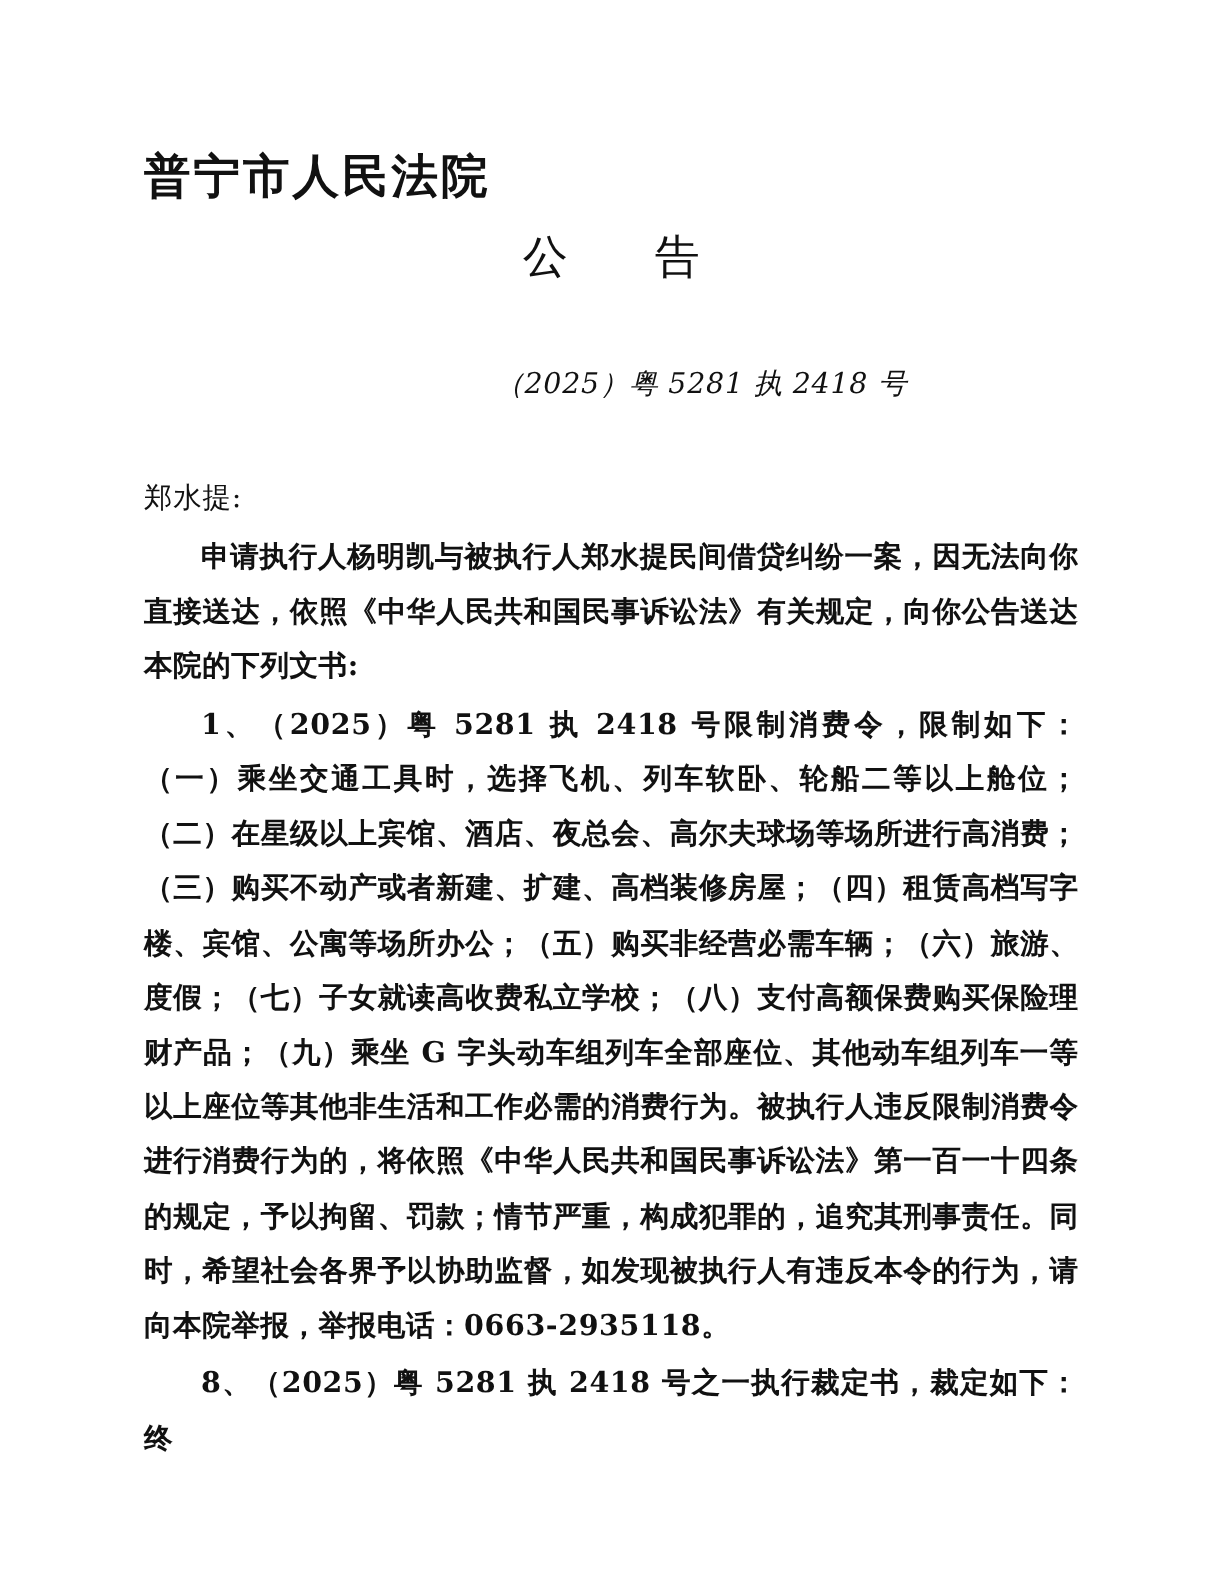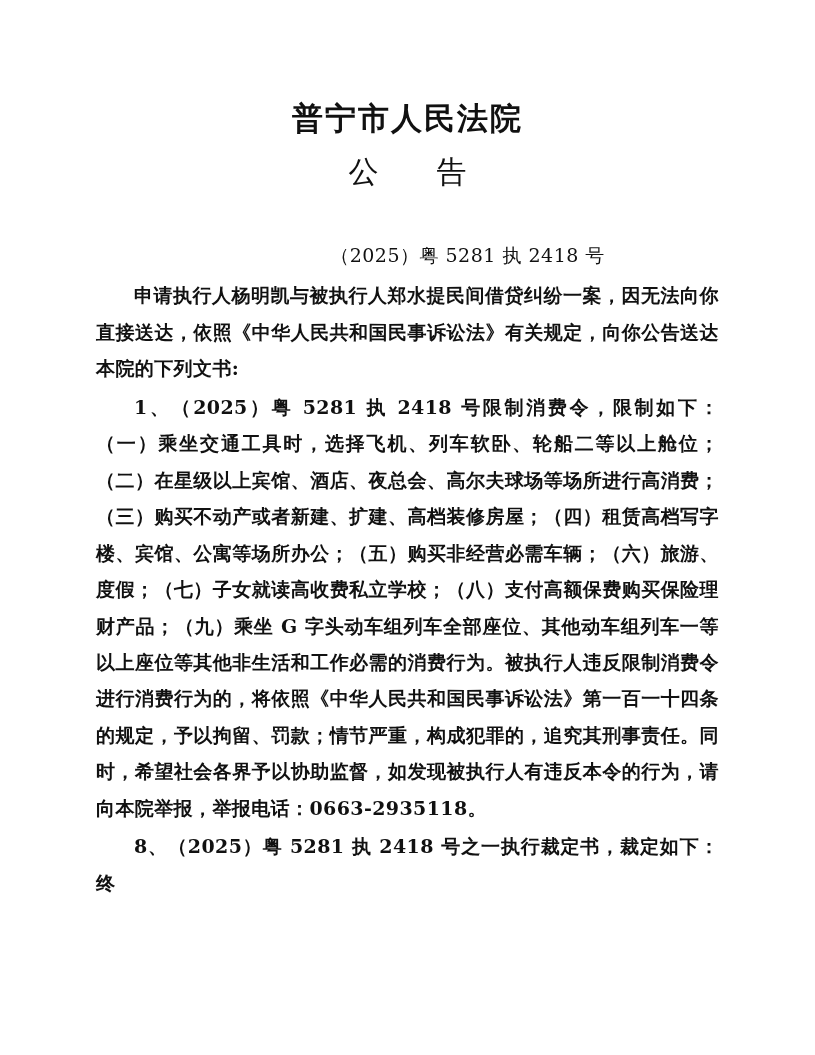--- a/index.html
+++ b/index.html
@@ -16,21 +16,20 @@
     overflow: hidden;
   }
   .page {
     width: 815px;
     height: 1055px;
     box-sizing: border-box;
     padding: 0 96px;
     position: relative;
   }
   .doc-title {
-    text-align: center;
     font-size: 31px;
     font-weight: bold;
     letter-spacing: 2px;
     margin-top: 98px;
     line-height: 1.3;
   }
   .doc-subtitle {
     text-align: center;
     font-size: 30px;
     font-weight: normal;
@@ -38,20 +37,21 @@
     margin-top: 14px;
     text-indent: 14px;
     line-height: 1.3;
   }
   .case-number {
     text-align: center;
     font-size: 19px;
     margin-top: 52px;
     letter-spacing: 0.5px;
     padding-left: 120px;
+    font-style: italic;
   }
   .recipient {
     font-size: 19px;
     margin-top: 50px;
     letter-spacing: 0.5px;
   }
   .body-par {
     font-size: 19px;
     line-height: 1.92;
     text-align: justify;
@@ -74,20 +74,21 @@
 <body>
 
 <div class="page">
 
   <div class="doc-title">普宁市人民法院</div>
 
   <div class="doc-subtitle">公　告</div>
 
   <div class="case-number">（2025）粤 5281 执 2418 号</div>
 
+  <div class="recipient">郑水提:</div>
 
   <p class="body-par indent p-first">申请执行人杨明凯与被执行人郑水提民间借贷纠纷一案，因无法向你直接送达，依照《中华人民共和国民事诉讼法》有关规定，向你公告送达本院的下列文书:</p>
 
   <p class="body-par indent p-gap">1、（2025）粤 5281 执 2418 号限制消费令，限制如下：（一）乘坐交通工具时，选择飞机、列车软卧、轮船二等以上舱位；（二）在星级以上宾馆、酒店、夜总会、高尔夫球场等场所进行高消费；（三）购买不动产或者新建、扩建、高档装修房屋；（四）租赁高档写字楼、宾馆、公寓等场所办公；（五）购买非经营必需车辆；（六）旅游、度假；（七）子女就读高收费私立学校；（八）支付高额保费购买保险理财产品；（九）乘坐 G 字头动车组列车全部座位、其他动车组列车一等以上座位等其他非生活和工作必需的消费行为。被执行人违反限制消费令进行消费行为的，将依照《中华人民共和国民事诉讼法》第一百一十四条的规定，予以拘留、罚款；情节严重，构成犯罪的，追究其刑事责任。同时，希望社会各界予以协助监督，如发现被执行人有违反本令的行为，请向本院举报，举报电话：0663-2935118。</p>
 
   <p class="body-par indent p-gap">8、（2025）粤 5281 执 2418 号之一执行裁定书，裁定如下：终</p>
 
 </div>
 
 </body></html>

